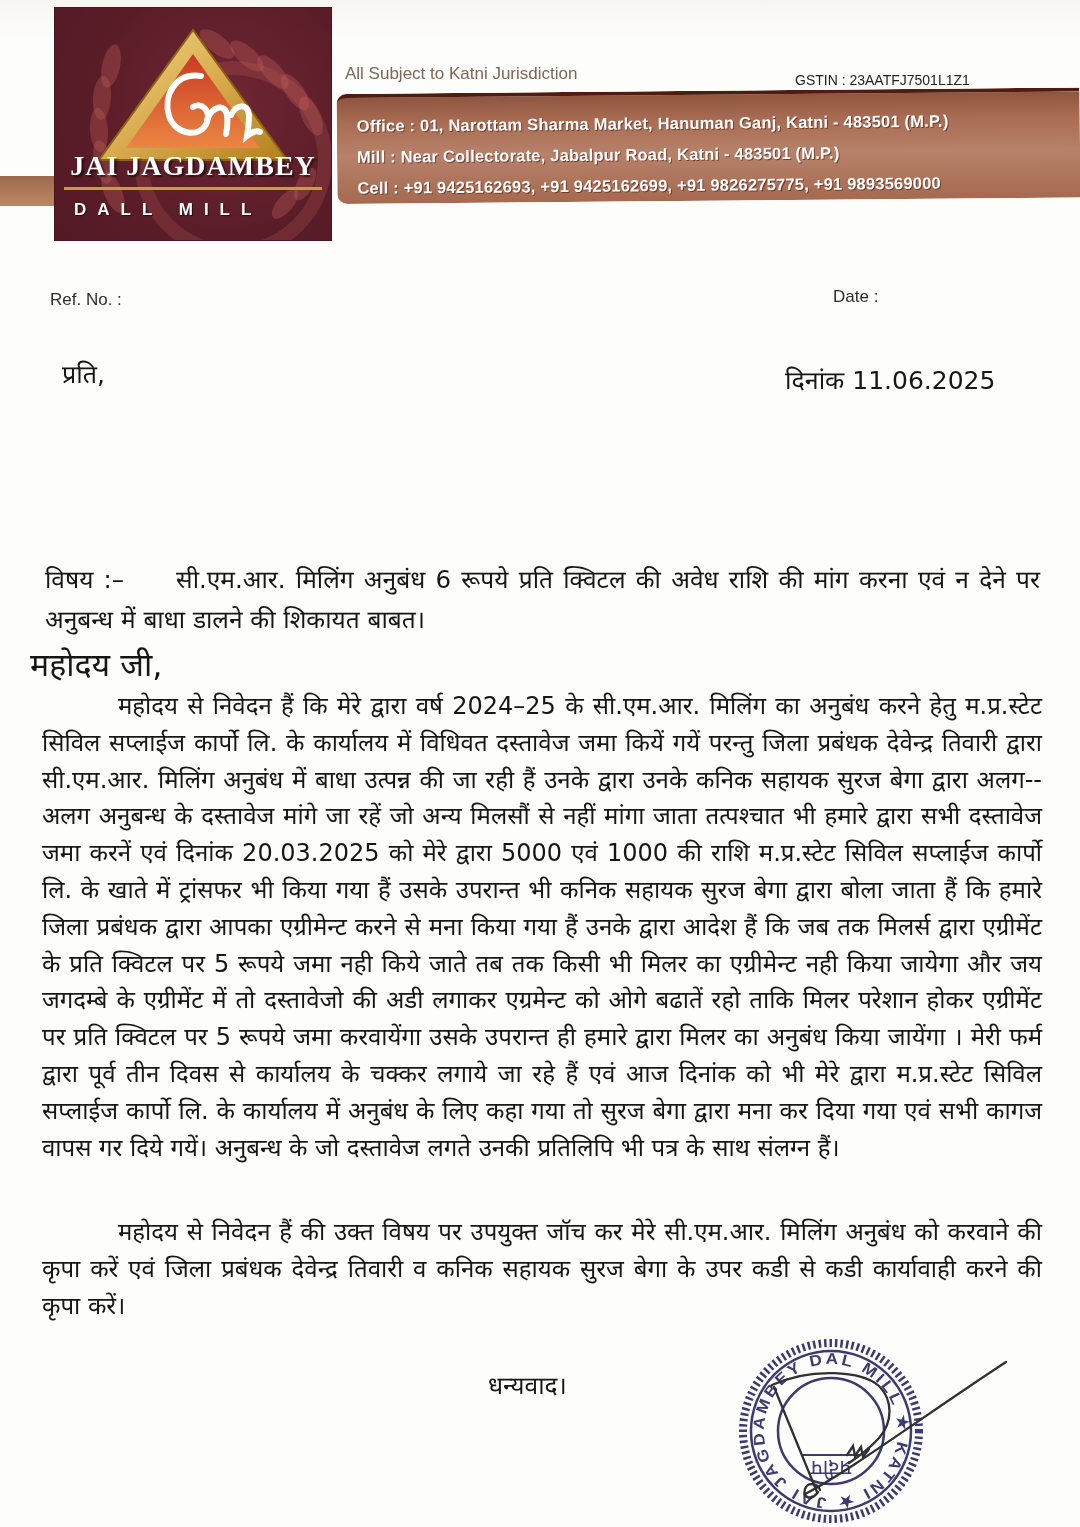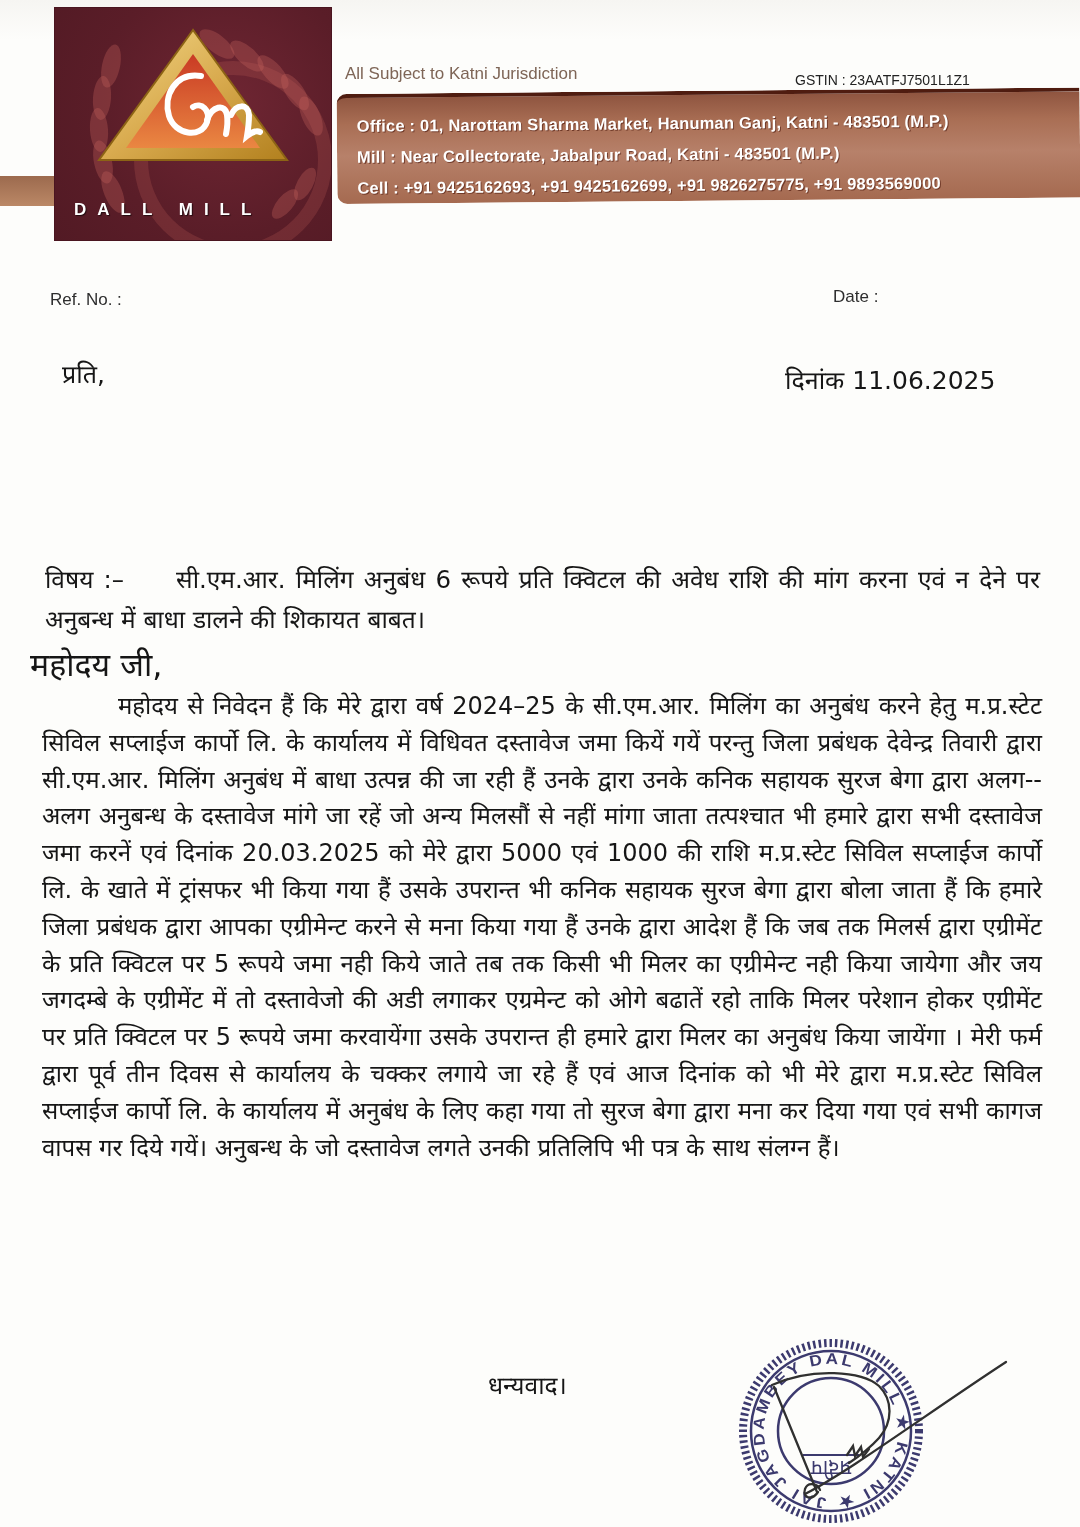--- a/index.html
+++ b/index.html
@@ -130,38 +130,42 @@
       <g>
         <polygon points="138,22 44,152 232,152" fill="url(#goldGrad)" stroke="#8c6315" stroke-width="2"></polygon>
         <polygon points="138,46 71,140 205,140" fill="url(#redGrad)"></polygon>
         <g fill="none" stroke="#ffffff" stroke-width="6" stroke-linecap="round">
           <path d="M 146,68 C 120,64 108,88 114,108 C 120,127 146,131 152,114 C 156,102 146,94 138,99"></path>
           <path d="M 152,112 C 157,98 170,95 172,107 C 173,114 172,121 171,126"></path>
           <path d="M 176,107 C 181,96 193,95 194,107 C 194,115 193,122 192,128 C 197,124 201,122 205,124"></path>
         </g>
       </g>
     </svg>
+    <div class="logo-name">
+      <span class="nm">JAI JAGDAMBEY</span>
+    </div>
     <div class="logo-sub">DALL MILL</div>
   </div>
 
   <div class="ref-label">Ref. No. :</div>
   <div class="date-label">Date :</div>
 
   <div class="hin to-label">प्रति,</div>
   <div class="hin date-line">दिनांक 11.06.2025</div>
 
 
   <div class="hin subject">
     <span class="subject-label">विषय :–</span><span>सी.एम.आर. मिलिंग अनुबंध 6 रूपये प्रति क्विटल की अवेध राशि की मांग करना एवं न देने पर अनुबन्ध में बाधा डालने की शिकायत बाबत।</span>
   </div>
 
   <div class="hin salutation">महोदय जी,</div>
 
   <p class="hin para para1">महोदय से निवेदन हैं कि मेरे द्वारा वर्ष 2024–25 के सी.एम.आर. मिलिंग का अनुबंध करने हेतु म.प्र.स्टेट सिविल सप्लाईज कार्पो लि. के कार्यालय में विधिवत दस्तावेज जमा कियें गयें परन्तु जिला प्रबंधक देवेन्द्र तिवारी द्वारा सी.एम.आर. मिलिंग अनुबंध में बाधा उत्पन्न की जा रही हैं उनके द्वारा उनके कनिक सहायक सुरज बेगा द्वारा अलग-- अलग अनुबन्ध के दस्तावेज मांगे जा रहें जो अन्य मिलसौं से नहीं मांगा जाता तत्पश्चात भी हमारे द्वारा सभी दस्तावेज जमा करनें एवं दिनांक 20.03.2025 को मेरे द्वारा 5000 एवं 1000 की राशि म.प्र.स्टेट सिविल सप्लाईज कार्पो लि. के खाते में ट्रांसफर भी किया गया हैं उसके उपरान्त भी कनिक सहायक सुरज बेगा द्वारा बोला जाता हैं कि हमारे जिला प्रबंधक द्वारा आपका एग्रीमेन्ट करने से मना किया गया हैं उनके द्वारा आदेश हैं कि जब तक मिलर्स द्वारा एग्रीमेंट के प्रति क्विटल पर 5 रूपये जमा नही किये जाते तब तक किसी भी मिलर का एग्रीमेन्ट नही किया जायेगा और जय जगदम्बे के एग्रीमेंट में तो दस्तावेजो की अडी लगाकर एग्रमेन्ट को ओगे बढातें रहो ताकि मिलर परेशान होकर एग्रीमेंट पर प्रति क्विटल पर 5 रूपये जमा करवायेंगा उसके उपरान्त ही हमारे द्वारा मिलर का अनुबंध किया जायेंगा । मेरी फर्म द्वारा पूर्व तीन दिवस से कार्यालय के चक्कर लगाये जा रहे हैं एवं आज दिनांक को भी मेरे द्वारा म.प्र.स्टेट सिविल सप्लाईज कार्पो लि. के कार्यालय में अनुबंध के लिए कहा गया तो सुरज बेगा द्वारा मना कर दिया गया एवं सभी कागज वापस गर दिये गयें। अनुबन्ध के जो दस्तावेज लगते उनकी प्रतिलिपि भी पत्र के साथ संलग्न हैं।</p>
 
+  <p class="hin para para2">महोदय से निवेदन हैं की उक्त विषय पर उपयुक्त जॉच कर मेरे सी.एम.आर. मिलिंग अनुबंध को करवाने की कृपा करें एवं जिला प्रबंधक देवेन्द्र तिवारी व कनिक सहायक सुरज बेगा के उपर कडी से कडी कार्यावाही करने की कृपा करें।</p>
 
   <div class="hin closing">धन्यवाद।</div>
 
   <svg class="stamp-wrap" width="330" height="200" viewBox="0 0 330 200">
     <defs>
       <path id="ringPath" d="M 131,173 A 67,67 0 0 1 131,39 A 67,67 0 0 1 131,173"></path>
     </defs>
     <g stroke="#2c2a63" fill="none">
       <circle cx="131" cy="106" r="88" stroke-width="8" stroke-dasharray="2.5 3"></circle>
       <circle cx="131" cy="106" r="80" stroke-width="2.5"></circle>

